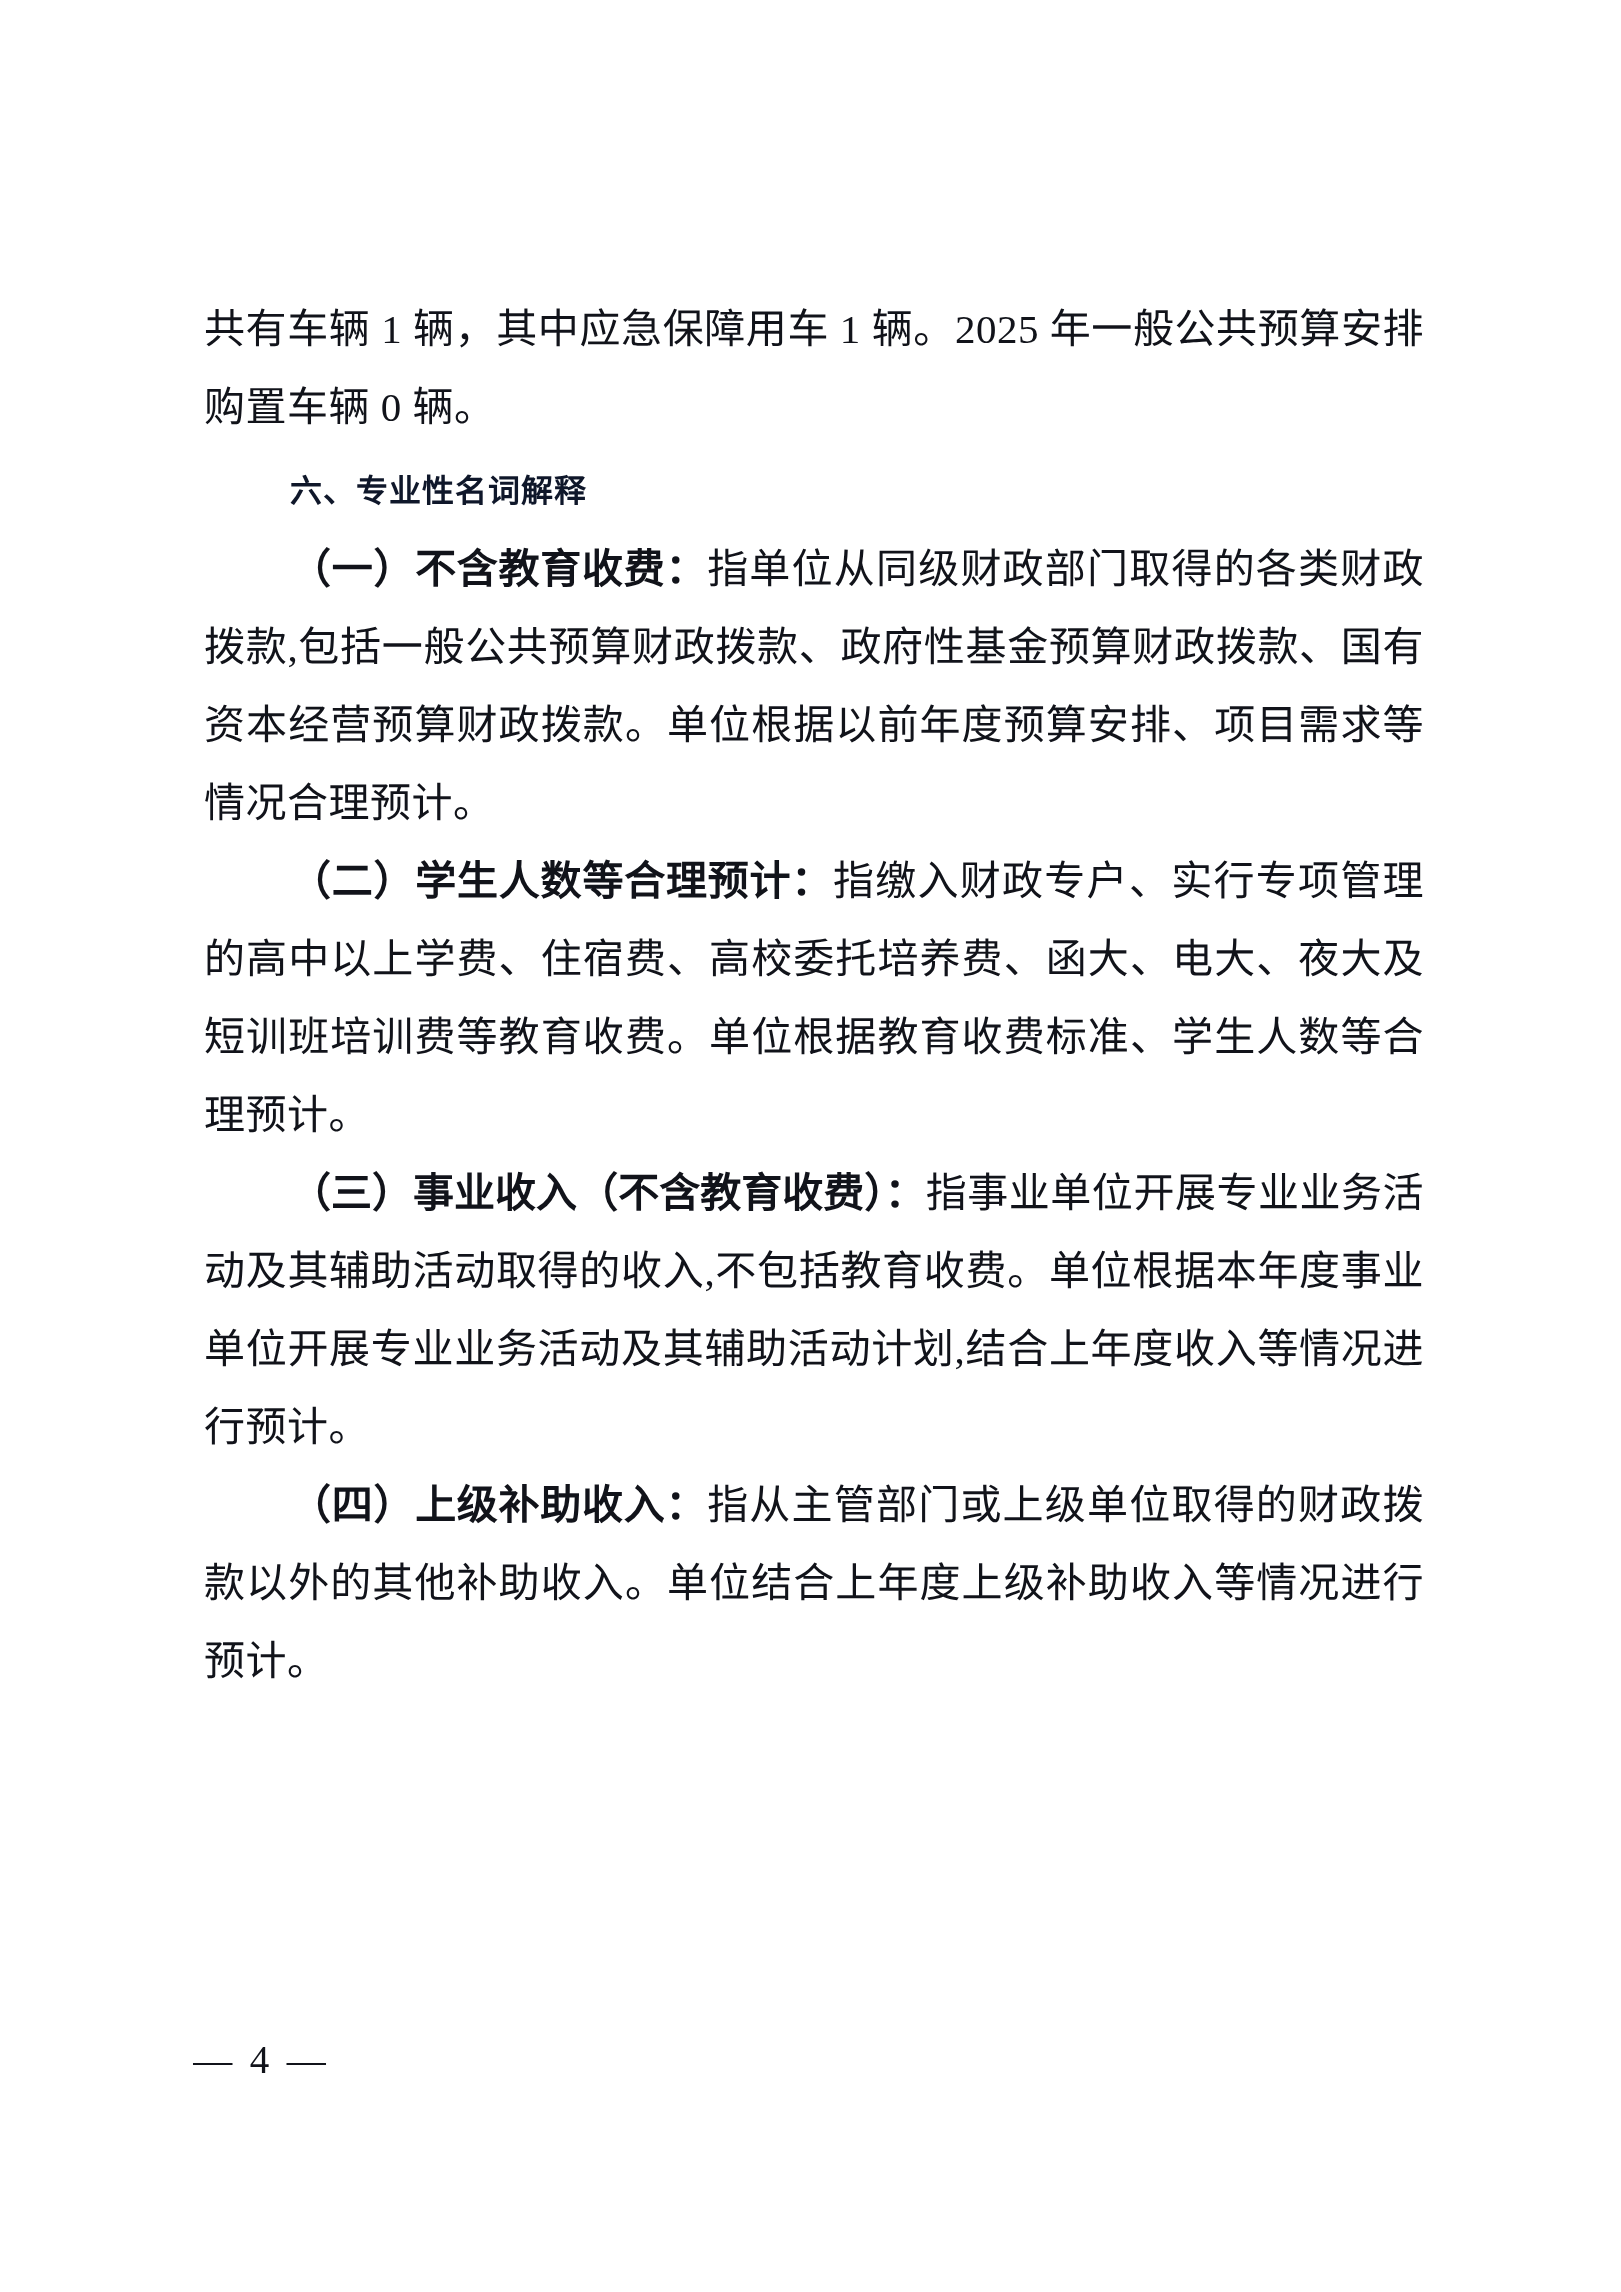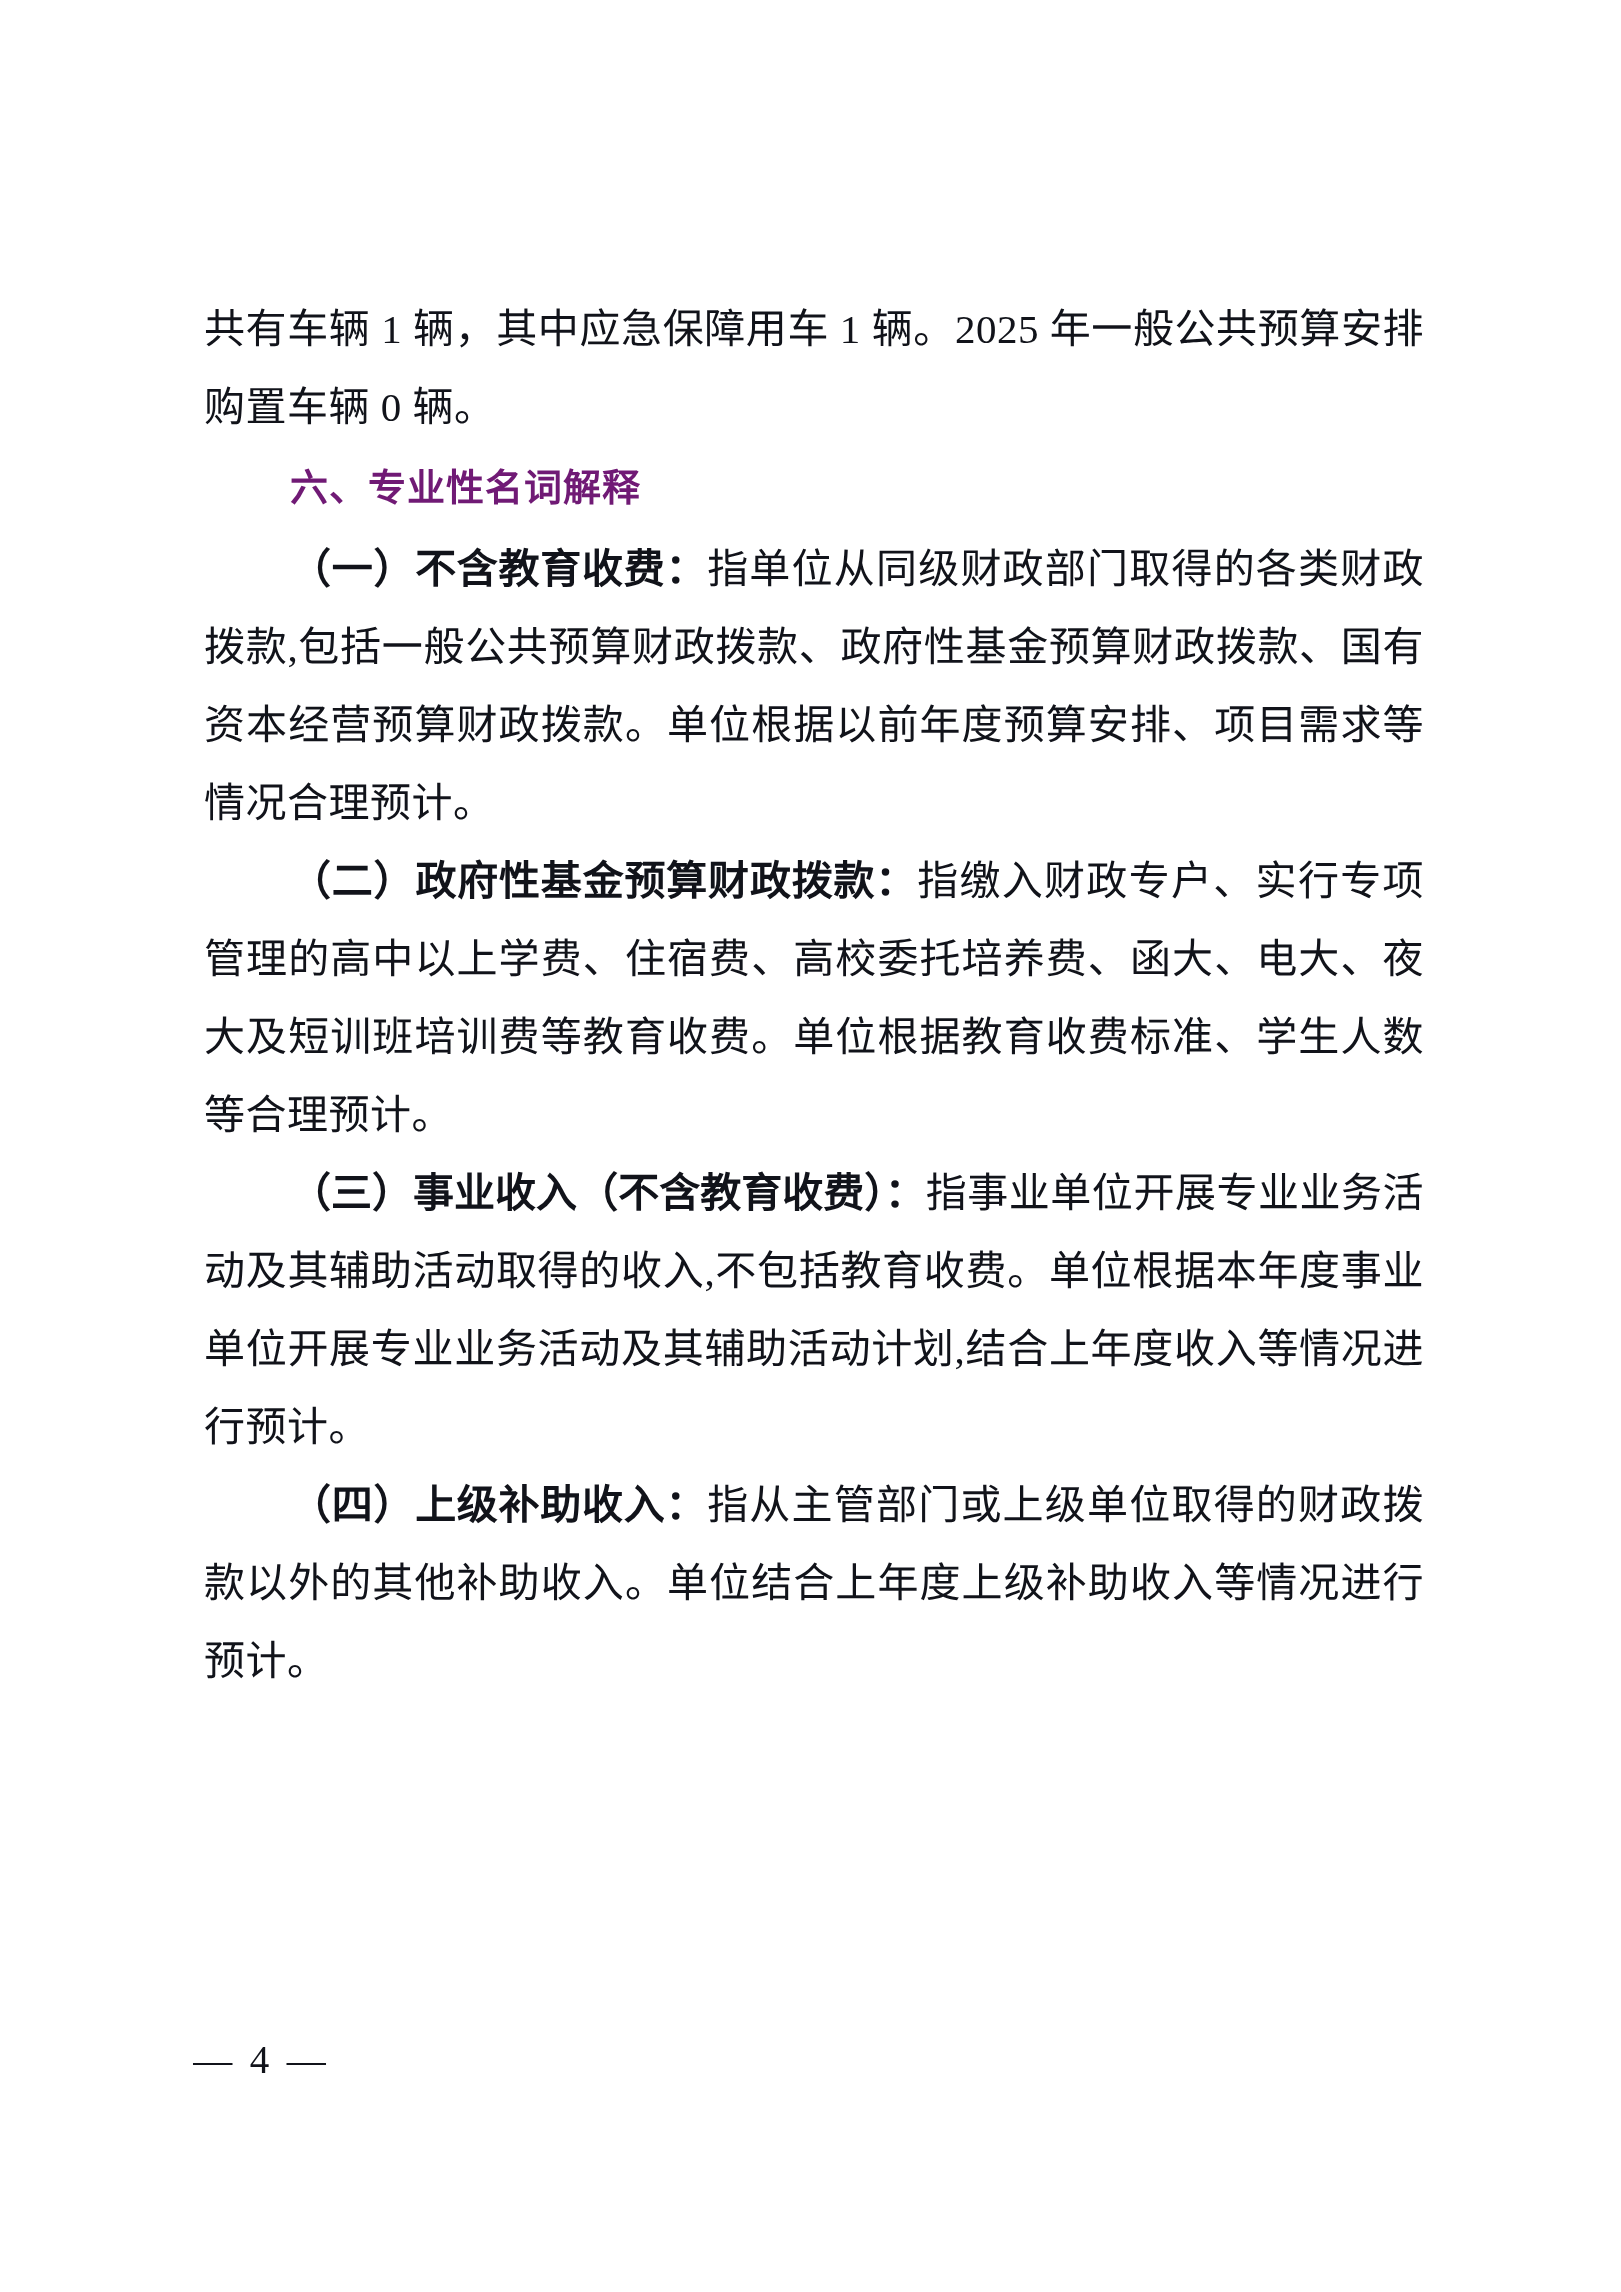--- a/index.html
+++ b/index.html
@@ -52,25 +52,25 @@
 
   
   .label {
     font-family: "Liberation Sans", "DejaVu Sans", sans-serif;
     font-weight: 700;
     letter-spacing: 0px;
   }
 
   
   .heading {
-    font-family: Liberation Mono, monospace;
+    font-family: Liberation Sans, sans-serif;
     font-weight: 700;
-    font-size: 38px;
+    font-size: 32px;
     line-height: 78px;
-    color: #701a75;
+    color: #0f172a;
     text-indent: 86px;
     margin: 0;
     letter-spacing: 1px;
   }
 
   
   .gap-sm { height: 5.9px; }
 
   
   .footer {
@@ -103,21 +103,21 @@
 
     <div class="gap-sm"></div>
 
     <h2 class="heading">六、专业性名词解释</h2>
 
     <p class="para indent">
       <span class="label">（一）不含教育收费：</span><span>指单位从同级财政部门取得的各类财政拨款,包括一般公共预算财政拨款、政府性基金预算财政拨款、国有资本经营预算财政拨款。单位根据以前年度预算安排、项目需求等情况合理预计。</span>
     </p>
 
     <p class="para indent">
-      <span class="label">（二）政府性基金预算财政拨款：</span><span>指缴入财政专户、实行专项管理的高中以上学费、住宿费、高校委托培养费、函大、电大、夜大及短训班培训费等教育收费。单位根据教育收费标准、学生人数等合理预计。</span>
+      <span class="label">（二）学生人数等合理预计：</span><span>指缴入财政专户、实行专项管理的高中以上学费、住宿费、高校委托培养费、函大、电大、夜大及短训班培训费等教育收费。单位根据教育收费标准、学生人数等合理预计。</span>
     </p>
 
     <p class="para indent">
       <span class="label">（三）事业收入（不含教育收费）：</span><span>指事业单位开展专业业务活动及其辅助活动取得的收入,不包括教育收费。单位根据本年度事业单位开展专业业务活动及其辅助活动计划,结合上年度收入等情况进行预计。</span>
     </p>
 
     <p class="para indent">
       <span class="label">（四）上级补助收入：</span><span>指从主管部门或上级单位取得的财政拨款以外的其他补助收入。单位结合上年度上级补助收入等情况进行预计。</span>
     </p>
 

